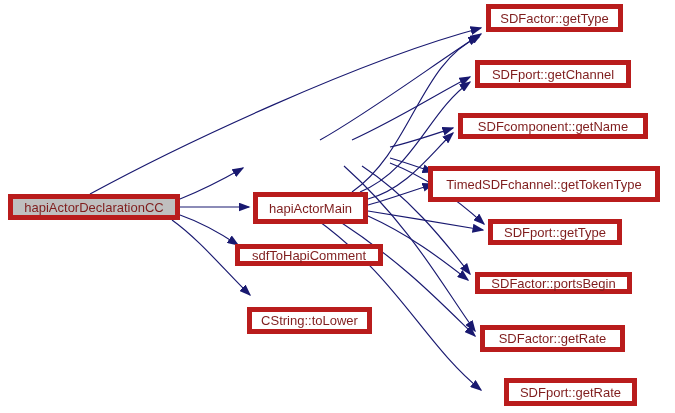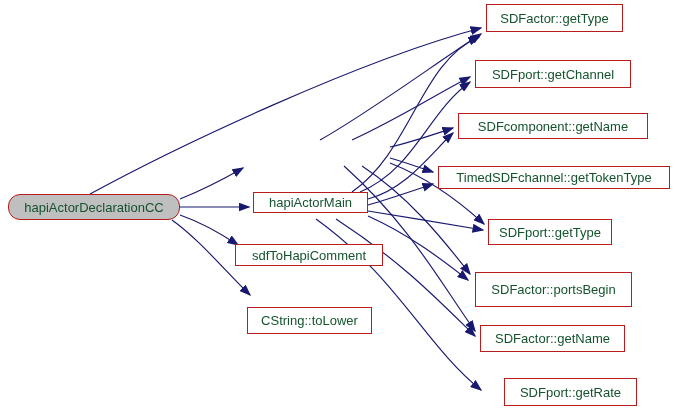--- a/index.html
+++ b/index.html
@@ -19,35 +19,34 @@
     position: absolute;
     left: 0;
     top: 0;
     width: 675px;
     height: 413px;
   }
   .node {
     position: absolute;
     box-sizing: border-box;
     background: #ffffff;
-    border: 1px solid #b91c1c;
-    color: #14532d;
+    border: 5px solid #b91c1c;
+    color: #7f1d1d;
     font-size: 13px;
     line-height: 1;
     display: flex;
     align-items: center;
     justify-content: center;
     white-space: nowrap;
     cursor: pointer;
     z-index: 2;
   }
   .node.root {
     background: #bfbfbf;
     cursor: default;
-    border-radius: 12px;
   }
 </style>
 </head>
 <body>
 
 <div class="canvas" id="canvas">
   <svg class="edge-layer" id="edgeLayer" width="675" height="413" viewBox="0 0 675 413" xmlns="http://www.w3.org/2000/svg">
     <defs>
       <marker id="arrow" markerUnits="userSpaceOnUse" markerWidth="12" markerHeight="9" refX="10.5" refY="4.5" orient="auto">
         <path d="M0,0 L12,4.5 L0,9 z" fill="#191970"></path>
@@ -70,24 +69,24 @@
         <path d="M360,192 C414,170 428,112 470,82" stroke-width="1.15" marker-end="url(#arrow)"></path>
         <path d="M368,199 C408,188 432,152 453,133" stroke-width="1.15" marker-end="url(#arrow)"></path>
         <path d="M368,205 C392,198 412,191 433,184" stroke-width="1.15" marker-end="url(#arrow)"></path>
         <path d="M368,211 C405,217 448,224 483,230" stroke-width="1.15" marker-end="url(#arrow)"></path>
         <path d="M368,216 C408,234 440,258 468,280" stroke-width="1.15" marker-end="url(#arrow)"></path>
         <path d="M336,219 C402,262 438,300 475,336" stroke-width="1.15" marker-end="url(#arrow)"></path>
         <path d="M316,219 C398,278 425,345 481,390" stroke-width="1.15" marker-end="url(#arrow)"></path>
       </g>
   </svg>
 <div class="node root" style="left: 8px; top: 194px; width: 172px; height: 26px;">hapiActorDeclarationCC</div>
-    <div class="node" style="left: 253px; top: 192px; width: 115px; height: 21px;">hapiActorMain</div>
+    <div class="node" style="left: 253px; top: 192px; width: 115px; height: 32px;">hapiActorMain</div>
     <div class="node" style="left: 235px; top: 244px; width: 148px; height: 22px;">sdfToHapiComment</div>
     <div class="node" style="left: 247px; top: 297px; width: 125px; height: 27px; margin-top: 10px;">CString::toLower</div>
     <div class="node" style="left: 486px; top: 4px; width: 137px; height: 28px;">SDFactor::getType</div>
     <div class="node" style="left: 475px; top: 60px; width: 156px; height: 28px; text-align: center;">SDFport::getChannel</div>
     <div class="node" style="left: 458px; top: 113px; width: 190px; height: 26px;">SDFcomponent::getName</div>
-    <div class="node" style="left: 438px; top: 166px; width: 232px; height: 23px;">TimedSDFchannel::getTokenType</div>
-    <div class="node" style="left: 488px; top: 219px; width: 124px; height: 26px;">SDFport::getType</div>
-    <div class="node" style="left: 475px; top: 272px; width: 157px; height: 35px;">SDFactor::portsBegin</div>
-    <div class="node" style="left: 480px; top: 325px; width: 145px; height: 27px;">SDFactor::getName</div>
+    <div class="node" style="left: 428px; top: 166px; width: 232px; height: 36px;">TimedSDFchannel::getTokenType</div>
+    <div class="node" style="left: 488px; top: 219px; width: 134px; height: 26px;">SDFport::getType</div>
+    <div class="node" style="left: 475px; top: 272px; width: 157px; height: 22px;">SDFactor::portsBegin</div>
+    <div class="node" style="left: 480px; top: 325px; width: 145px; height: 27px;">SDFactor::getRate</div>
     <div class="node" style="left: 487px; top: 378px; width: 133px; height: 28px; margin-left: 17px;">SDFport::getRate</div>
   </div>
 
 </body></html>

